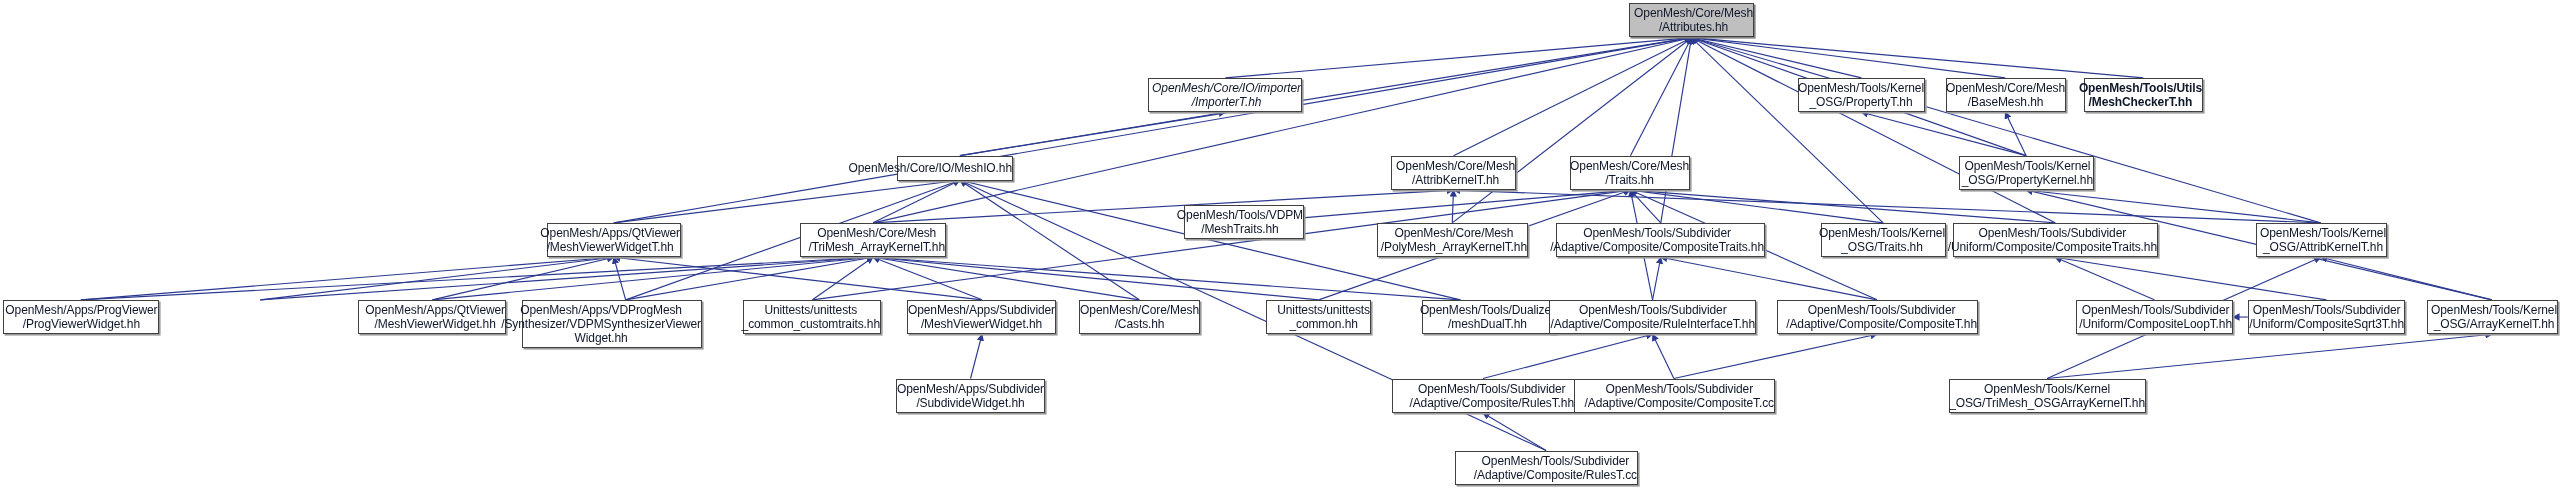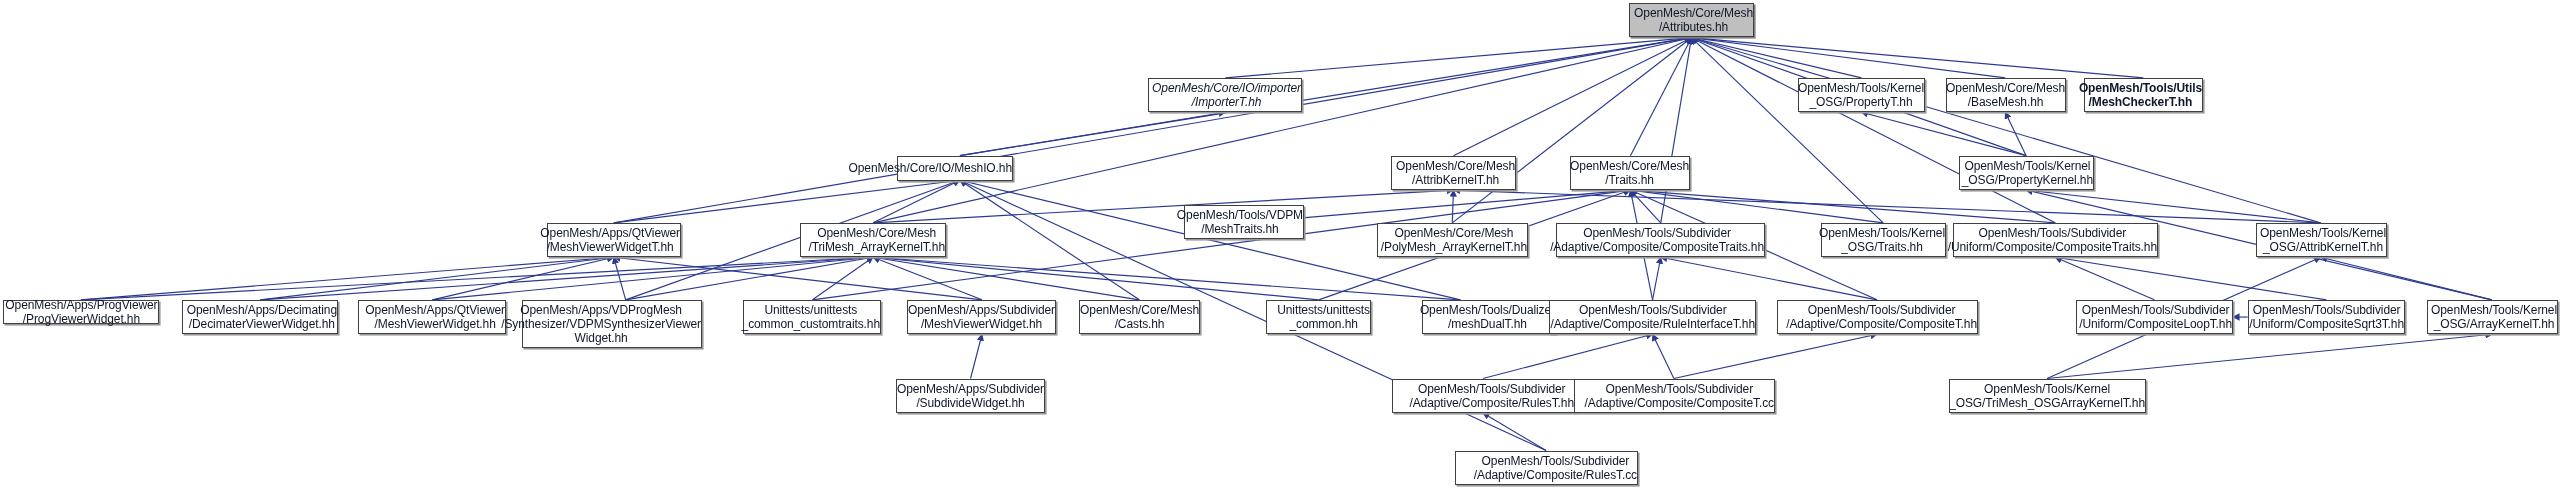--- a/index.html
+++ b/index.html
@@ -147,24 +147,22 @@
     <div class="node shadow" style="left: 1377px; top: 223px; width: 151px; height: 34px;"><span>OpenMesh/Core/Mesh
 /PolyMesh_ArrayKernelT.hh</span></div>
     <div class="node shadow" style="left: 1556px; top: 223px; width: 209px; height: 34px;"><span>OpenMesh/Tools/Subdivider
 /Adaptive/Composite/CompositeTraits.hh</span></div>
     <div class="node shadow" style="left: 1821px; top: 223px; width: 125px; height: 34px;"><span>OpenMesh/Tools/Kernel
 _OSG/Traits.hh</span></div>
     <div class="node shadow" style="left: 1953px; top: 223px; width: 205px; height: 34px;"><span>OpenMesh/Tools/Subdivider
 /Uniform/Composite/CompositeTraits.hh</span></div>
     <div class="node shadow" style="left: 2256px; top: 223px; width: 131px; height: 34px;"><span>OpenMesh/Tools/Kernel
 _OSG/AttribKernelT.hh</span></div>
-    <div class="node shadow" style="left: 2.5px; top: 300px; width: 156px; height: 24px;"><span>OpenMesh/Apps/ProgViewer
+    <div class="node shadow" style="left: 2.5px; top: 300px; width: 156px; height: 34px;"><span>OpenMesh/Apps/ProgViewer
 /ProgViewerWidget.hh</span></div>
-    <div class="node shadow" style="left: 182px; top: 300px; width: 156px; height: 34px;"><span>OpenMesh/Apps/Decimating
-/DecimaterViewerWidget.hh</span></div>
     <div class="node shadow" style="left: 358px; top: 300px; width: 148px; height: 34px;"><span>OpenMesh/Apps/QtViewer
 /MeshViewerWidget.hh</span></div>
     <div class="node shadow" style="left: 522px; top: 300px; width: 180px; height: 48px;"><span>OpenMesh/Apps/VDProgMesh
 /Synthesizer/VDPMSynthesizerViewer
 Widget.hh</span></div>
     <div class="node shadow" style="left: 743px; top: 300px; width: 138px; height: 34px;"><span>Unittests/unittests
 _common_customtraits.hh</span></div>
     <div class="node shadow" style="left: 907px; top: 300px; width: 149px; height: 34px;"><span>OpenMesh/Apps/Subdivider
 /MeshViewerWidget.hh</span></div>
     <div class="node shadow" style="left: 1079px; top: 300px; width: 121px; height: 34px;"><span>OpenMesh/Core/Mesh

